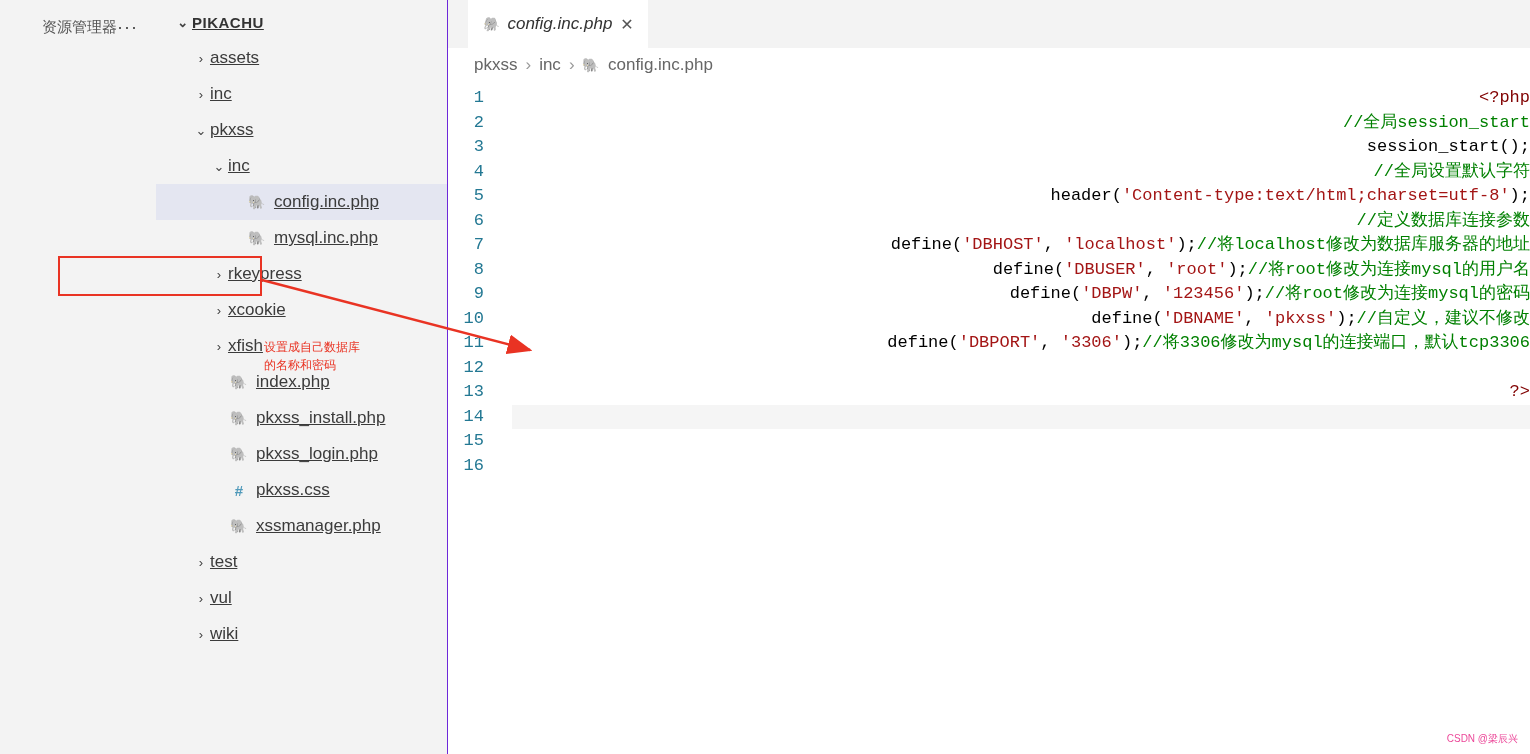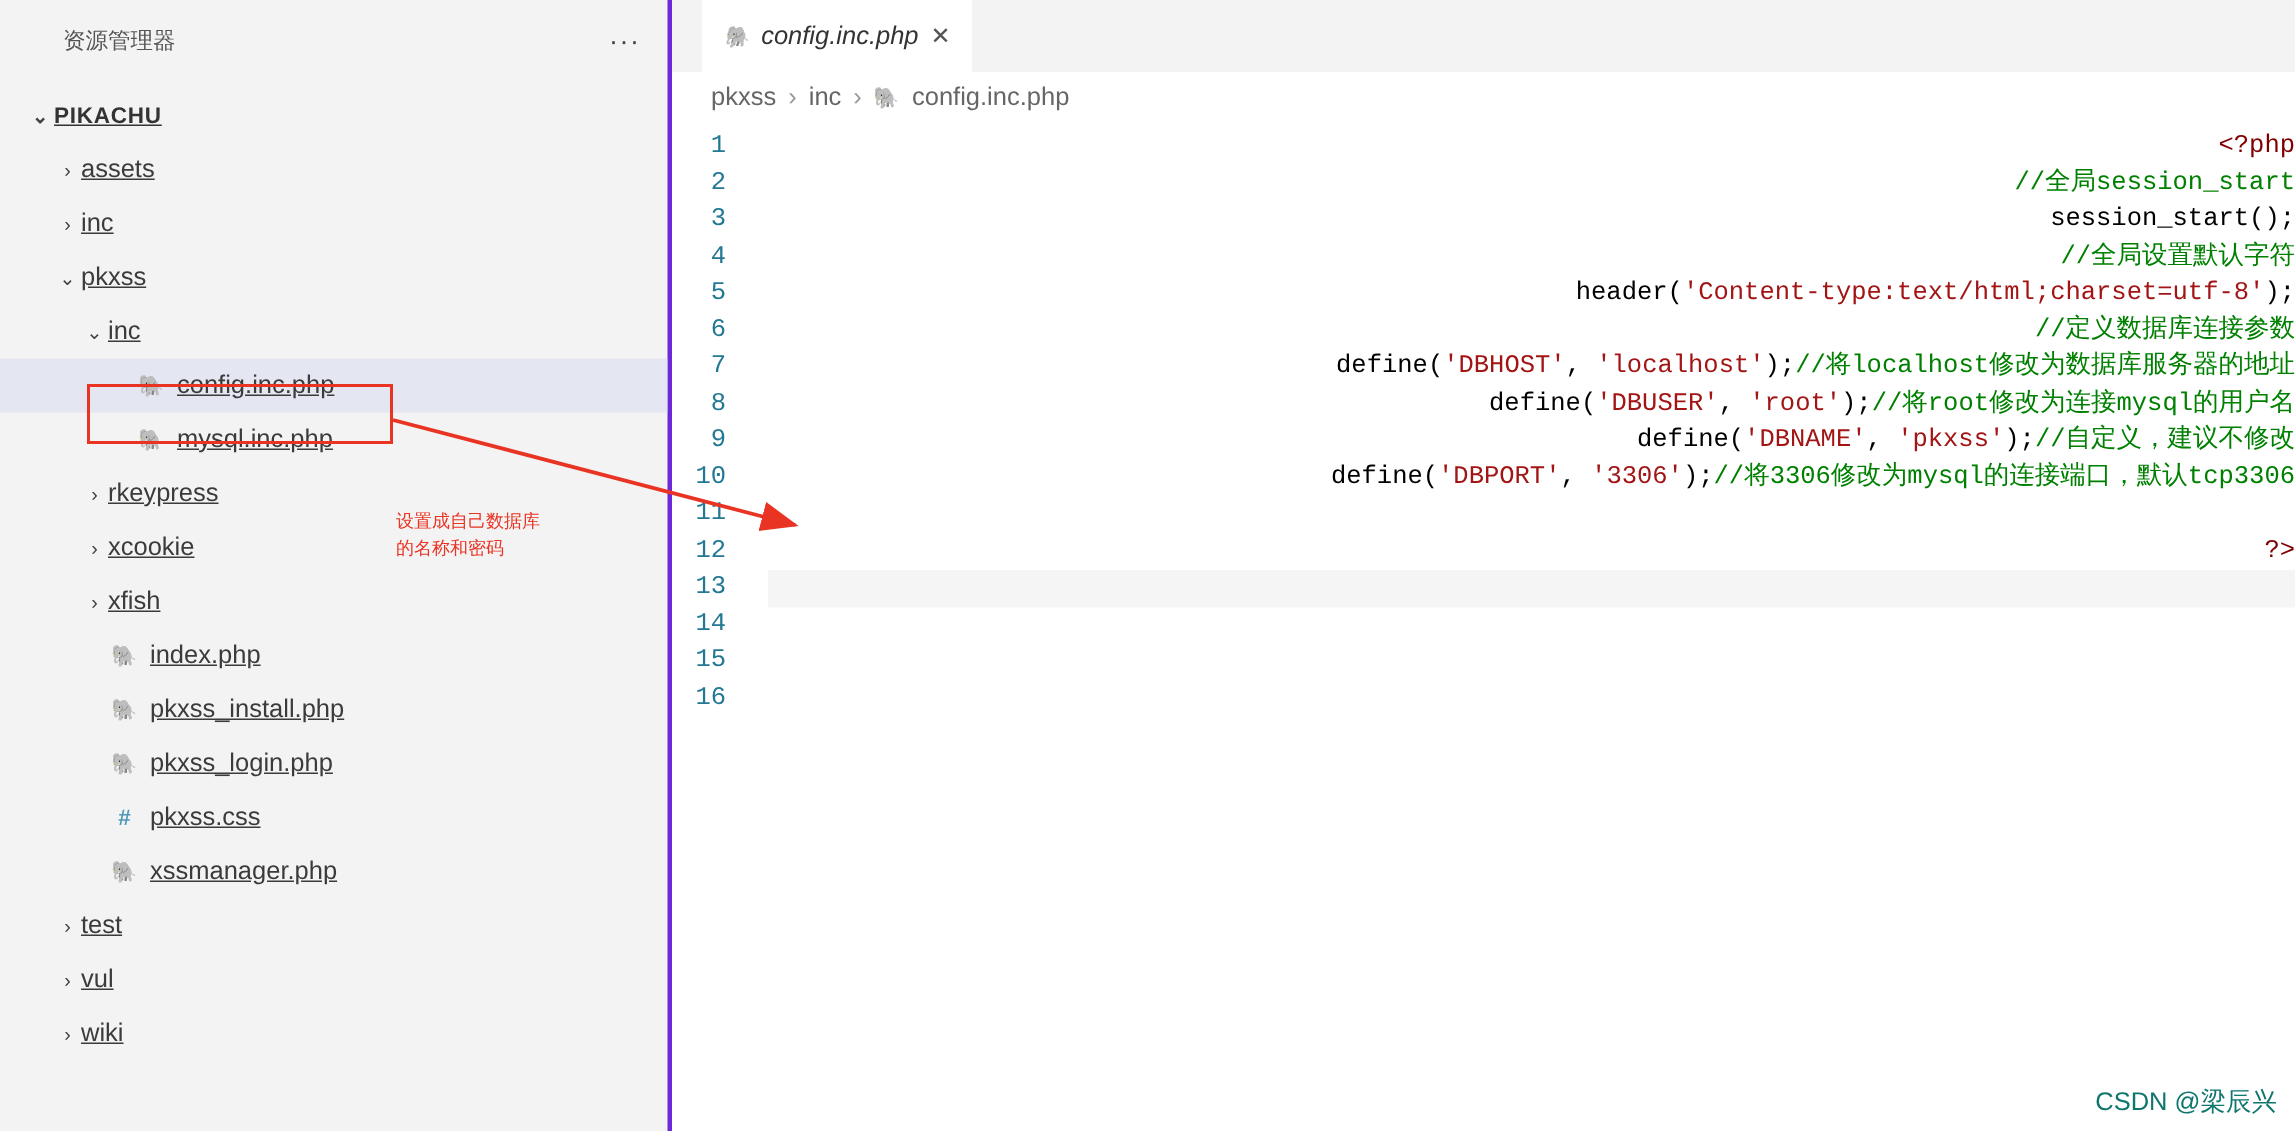--- a/index.html
+++ b/index.html
@@ -11,22 +11,22 @@
   width: 1530px;
   height: 754px;
   overflow: hidden;
   position: relative;
 }
 .container { display: flex; height: 100%; }
 .sidebar {
   width: 448px;
   background: #f3f3f3;
   display: flex;
-  flex-direction: column;
-  border-right: 3px solid #6d28d9;
+  flex-direction: row;
+  border-right: 1px solid #6d28d9;
   position: relative;
 }
 .sidebar-header {
   display: flex; align-items: center; justify-content: space-between;
   padding: 10px 18px 10px 42px; height: 55px;
 }
 .sidebar-title { font-size: 15px; color: #555; }
 .ellipsis-icon { font-size: 18px; color: #424242; cursor: pointer; letter-spacing: 1px; }
 .tree { flex: 1; overflow: auto; padding-top: 4px; }
 .tree-item {
@@ -69,21 +69,21 @@
 .gutter div { height: 24.5px; }
 .code { flex: 1; text-align: right; }
 .code-line { height: 24.5px; white-space: pre; }
 .code-line.hl { background: #f5f5f5; }
 .tk-tag { color: #800000; }
 .tk-cmt { color: #008000; }
 .tk-fn { color: #000000; }
 .tk-str { color: #a31515; }
 .tk-p { color: #000000; }
 .watermark {
-  position: absolute; right: 12px; bottom: 8px; color: #0f766e; font-size: 17px;
+  position: absolute; right: 12px; bottom: 8px; color: #ec4899; font-size: 10px;
 }
 .arrow-svg { position: absolute; left: 258px; top: 272px; pointer-events: none; }
 </style>
 </head>
 <body>
 
 <div class="container">
   <div class="sidebar">
     <div class="sidebar-header">
       <span class="sidebar-title">资源管理器</span>
@@ -224,20 +224,21 @@
       </div>
       <div class="code">
         <div class="code-line"><span class="tk-tag">&lt;?php</span></div>
         <div class="code-line"><span class="tk-cmt">//全局session_start</span></div>
         <div class="code-line"><span class="tk-fn">session_start</span><span class="tk-p">();</span></div>
         <div class="code-line"><span class="tk-cmt">//全局设置默认字符</span></div>
         <div class="code-line"><span class="tk-fn">header</span><span class="tk-p">(</span><span class="tk-str">'Content-type:text/html;charset=utf-8'</span><span class="tk-p">);</span></div>
         <div class="code-line"><span class="tk-cmt">//定义数据库连接参数</span></div>
         <div class="code-line"><span class="tk-fn">define</span><span class="tk-p">(</span><span class="tk-str">'DBHOST'</span><span class="tk-p">, </span><span class="tk-str">'localhost'</span><span class="tk-p">);</span><span class="tk-cmt">//将localhost修改为数据库服务器的地址</span></div>
         <div class="code-line"><span class="tk-fn">define</span><span class="tk-p">(</span><span class="tk-str">'DBUSER'</span><span class="tk-p">, </span><span class="tk-str">'root'</span><span class="tk-p">);</span><span class="tk-cmt">//将root修改为连接mysql的用户名</span></div>
+        <div class="code-line"><span class="tk-fn">define</span><span class="tk-p">(</span><span class="tk-str">'DBPW'</span><span class="tk-p">, </span><span class="tk-str">'123456'</span><span class="tk-p">);</span><span class="tk-cmt">//将root修改为连接mysql的密码</span></div>
         <div class="code-line"><span class="tk-fn">define</span><span class="tk-p">(</span><span class="tk-str">'DBNAME'</span><span class="tk-p">, </span><span class="tk-str">'pkxss'</span><span class="tk-p">);</span><span class="tk-cmt">//自定义，建议不修改</span></div>
         <div class="code-line"><span class="tk-fn">define</span><span class="tk-p">(</span><span class="tk-str">'DBPORT'</span><span class="tk-p">, </span><span class="tk-str">'3306'</span><span class="tk-p">);</span><span class="tk-cmt">//将3306修改为mysql的连接端口，默认tcp3306</span></div>
         <div class="code-line"></div>
         <div class="code-line"><span class="tk-tag">?&gt;</span></div>
         <div class="code-line hl"></div>
       </div>
     </div>
   </div>
 </div>
 

